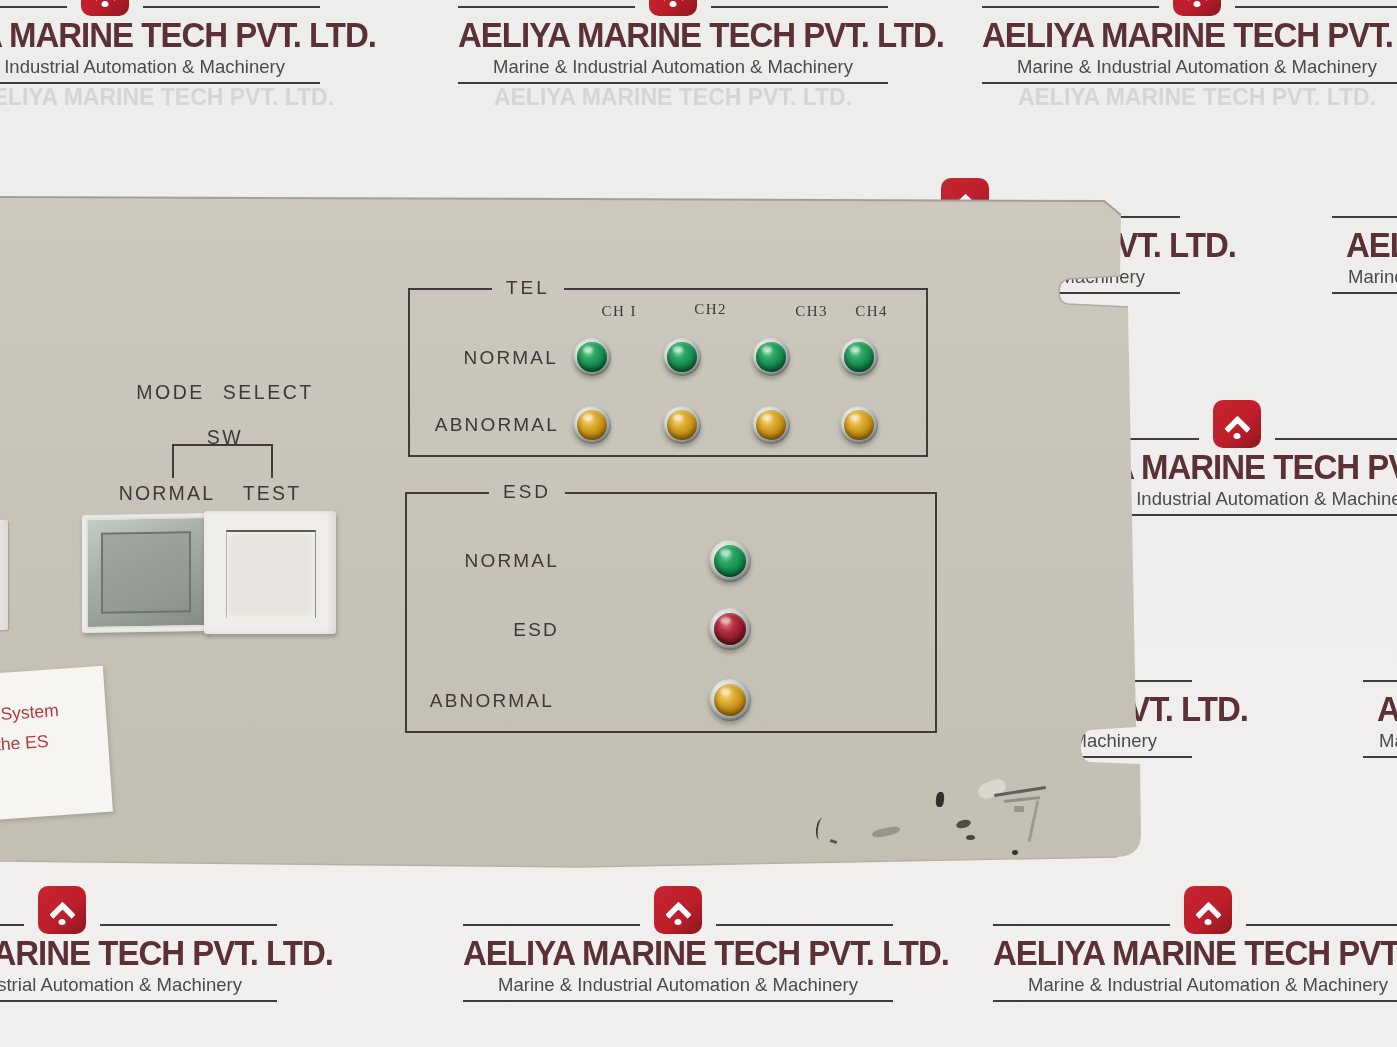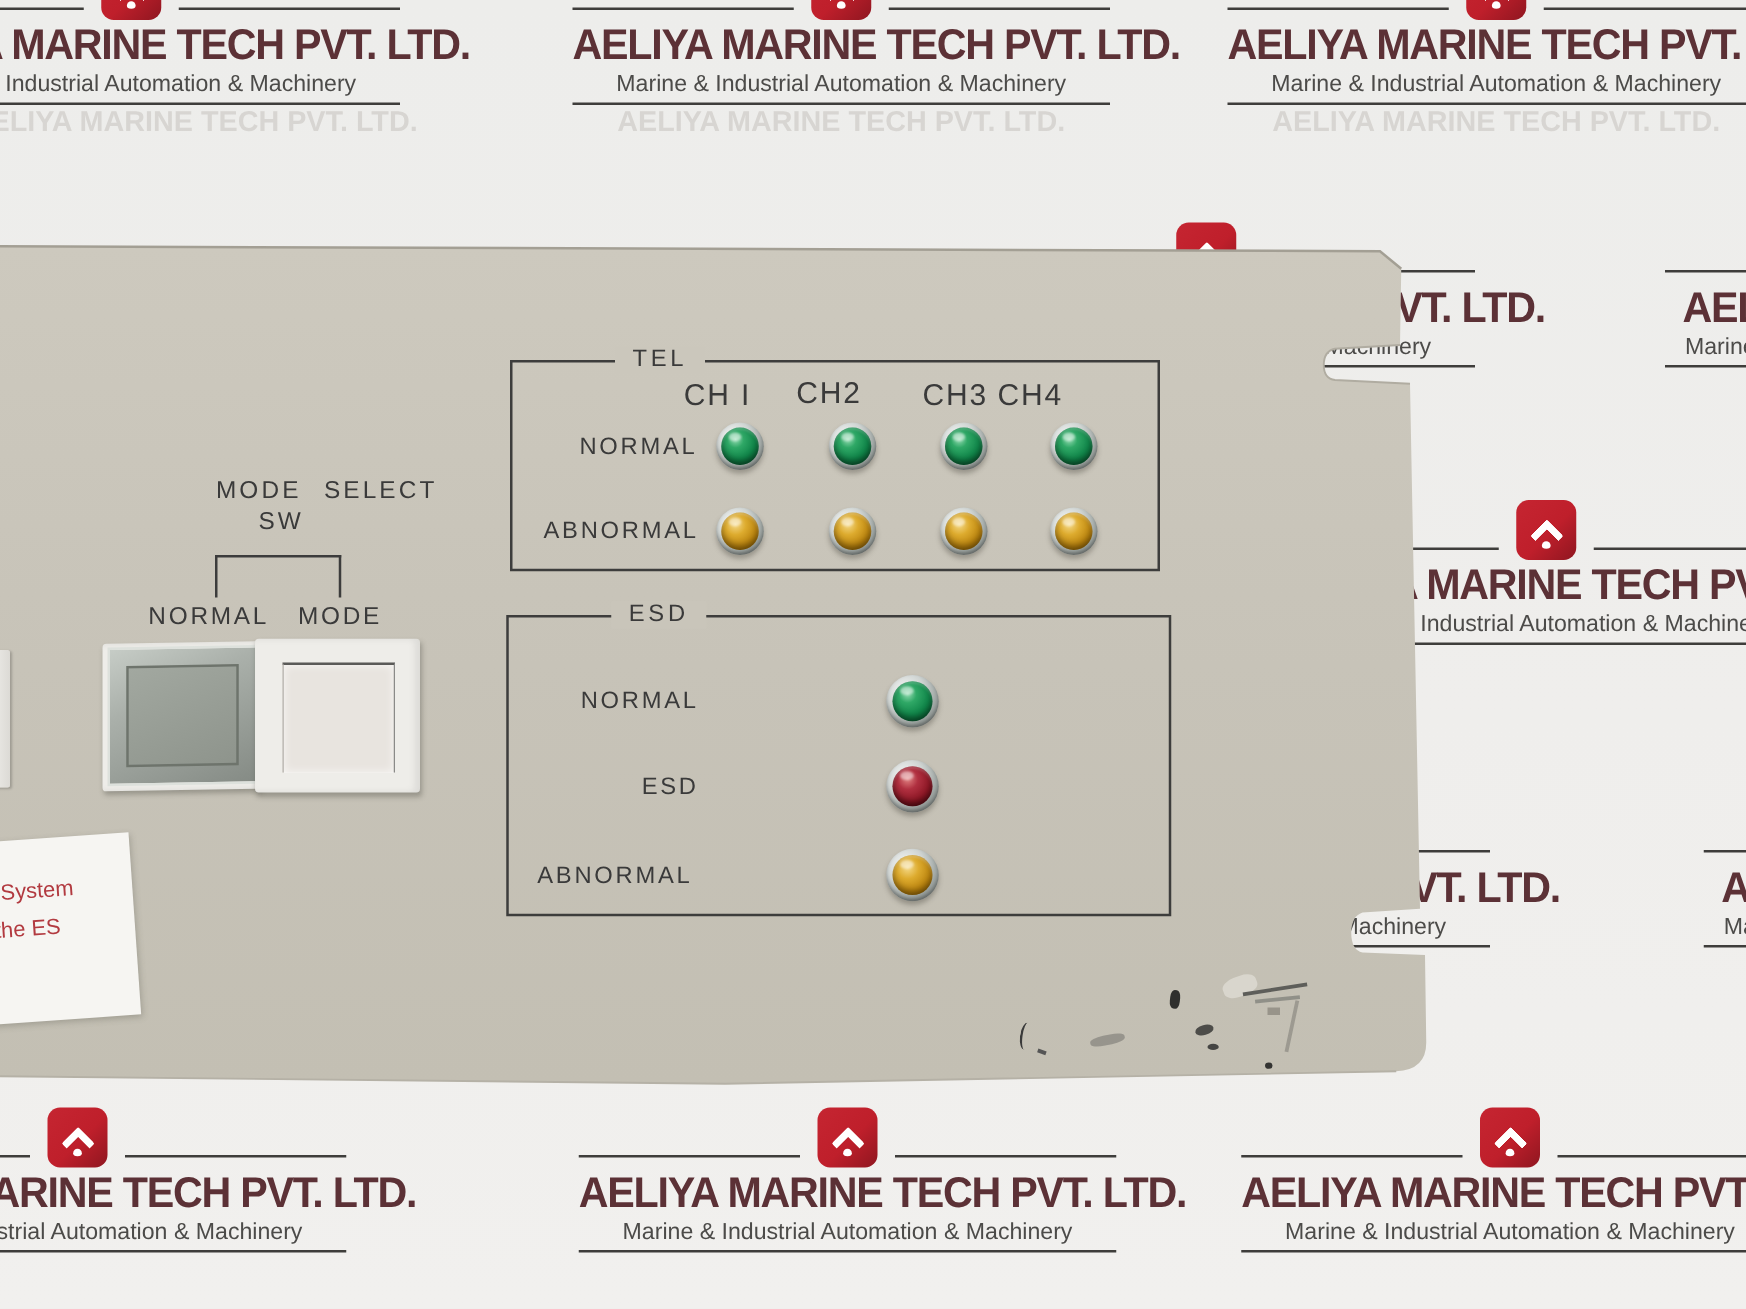--- a/index.html
+++ b/index.html
@@ -30,21 +30,21 @@
            letter-spacing:0; color:rgba(128,118,110,0.20); white-space:nowrap; z-index:1; }
 
   
   .panel-svg { position:absolute; left:0; top:0; z-index:2; }
   .on-panel { position:absolute; z-index:3; color:#3a3a3a; }
 
   .section-box { position:absolute; border:2px solid #3d3d3c; background:transparent; }
   .legend { position:absolute; top:-13px; left:82px; padding:0 14px; font-size:19px;
             letter-spacing:3px; color:#3a3a3a; }
   .row-label { position:absolute; font-size:19px; letter-spacing:2.2px; text-align:right; color:#3a3a3a; }
-  .col-label { position:absolute; font-size:24px; letter-spacing:1.5px; text-align:left; width:90px; color:#3a3a3a; }
+  .col-label { position:absolute; font-size:15px; letter-spacing:1.5px; text-align:right; width:90px; color:#3a3a3a;font-family:Liberation Serif, serif; }
 
   .led { position:absolute; border-radius:50%;
          background:radial-gradient(circle at 35% 30%, #f4f6f5 0%, #cfd4d2 38%, #969d9a 70%, #6a706e 100%);
          box-shadow:0 3px 4px rgba(60,58,50,0.35), inset 0 -2px 3px rgba(0,0,0,0.3);
          display:flex; align-items:center; justify-content:center; }
   .led .dome { width:78%; height:78%; border-radius:50%; position:relative; }
   .led .hl { position:absolute; left:20%; top:14%; width:34%; height:22%; border-radius:50%;
              background:rgba(255,255,255,0.5); filter:blur(1px); }
   .dome.green { background:radial-gradient(circle at 38% 32%, #8fd9ae 0%, #2fa866 24%, #108549 58%, #06522b 100%);
                 box-shadow:inset 0 -3px 5px rgba(0,0,0,0.45), inset 0 2px 2px rgba(255,255,255,0.2); }
@@ -313,27 +313,27 @@
           <span class="hl"></span>
         </div>
       </div>
     <div class="led" style="left:302px; top:185px; width:42px; height:42px;">
         <div class="dome amber">
           <span class="hl"></span>
         </div>
       </div>
   </div>
 
-  <div class="on-panel mode-title" style="left:100px; top:381px; width:250px;text-align:right;">MODE SELECT</div>
-  <div class="on-panel mode-title" style="left:100px; top:406px; width:250px;">SW</div>
+  <div class="on-panel mode-title" style="left:100px; top:381px; width:250px;">MODE SELECT</div>
+  <div class="on-panel mode-title" style="left:100px; top:426px; width:250px;">SW</div>
   <div class="on-panel bracket-line" style="left:172px; top:444px; width:101px; height:2px;"></div>
   <div class="on-panel bracket-line" style="left:172px; top:444px; width:2px; height:34px;"></div>
   <div class="on-panel bracket-line" style="left:271px; top:444px; width:2px; height:34px;"></div>
   <div class="on-panel opt-label" style="left:92px; top:482px; width:150px;">NORMAL</div>
-  <div class="on-panel opt-label" style="left:212px; top:482px; width:120px;">MODE</div>
+  <div class="on-panel opt-label" style="left:212px; top:482px; width:120px;">TEST</div>
 
   <div class="on-panel btn-sliver" style="left:-12px; top:520px; width:20px; height:110px;"></div>
   <div class="on-panel btn-holder" style="left:82px; top:514px; width:128px; height:118px; transform:skewY(-1deg);">
     <div class="btn-face-normal" style="left:4px; top:3px; width:120px; height:111px;">
       <div class="inner"></div>
     </div>
   </div>
   <div class="on-panel btn-holder" style="left:204px; top:511px; width:132px; height:123px;">
     <div class="btn-face-test" style="left:22px; top:19px; width:90px; height:88px;"></div>
   </div>

